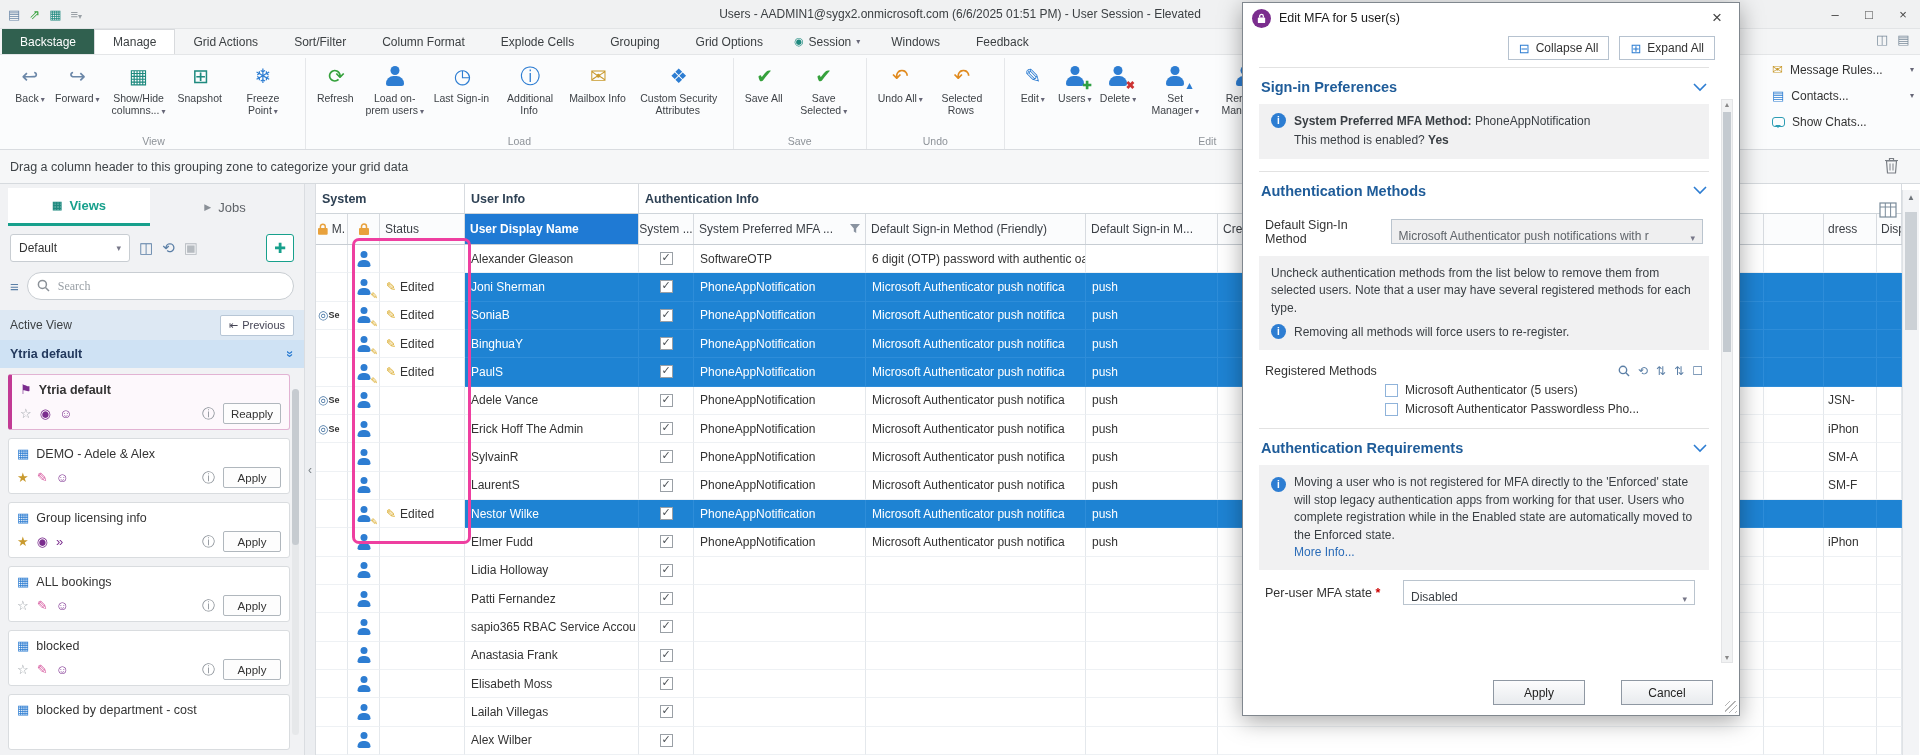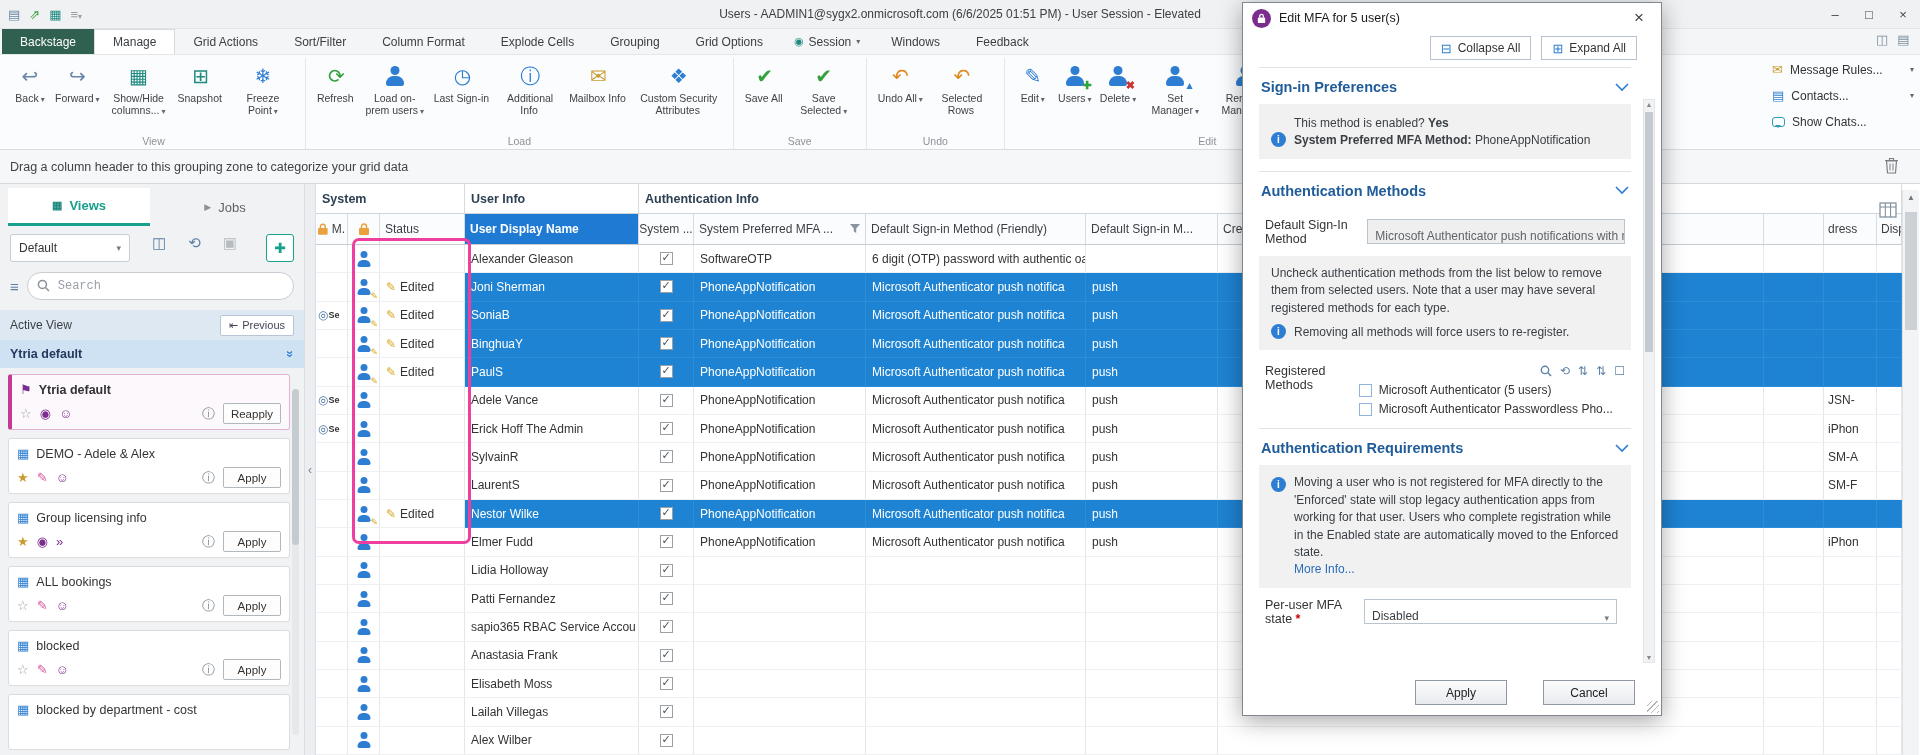--- a/index.html
+++ b/index.html
@@ -53,30 +53,30 @@
   
   .groupzone{position:absolute;left:0;top:150px;width:1920px;height:34px;background:#f6f7f8;border-bottom:1px solid #d6dade;display:flex;align-items:center;padding-left:10px;font-size:12.5px;color:#3e4347}
   .trash{position:absolute;left:1884px;top:156px;z-index:6}
   .colch{position:absolute;left:1879px;top:201px;z-index:6}
 
   
   .sidebar{position:absolute;left:0;top:184px;width:304px;height:571px;background:#f1f2f4;overflow:hidden}
   .stabs{display:flex;height:42px;align-items:stretch;padding:4px 8px 0;gap:4px}
   .stab{flex:1;display:flex;align-items:center;justify-content:center;gap:7px;font-size:13px;color:#5f6368;cursor:pointer}
   .stab.act{background:#fff;color:#17a08c;border-bottom:3px solid #17a08c;font-weight:bold}
-  .sctrl{display:flex;align-items:flex-start;gap:22px;padding:8px 10px 0}
+  .sctrl{display:flex;align-items:center;gap:9px;padding:8px 10px 0}
   .ssel{width:120px;height:28px;border:1px solid #c8cdd2;border-radius:3px;background:#fff;display:flex;align-items:center;padding:0 8px;font-size:12px;color:#333;cursor:pointer}
   .ssel .dcar{margin-left:auto}
   .sicbtn{font-size:15px;color:#5b7fa6;cursor:pointer}
   .sicbtn.dis{color:#b6bbc0}
   .splus{margin-left:auto;width:28px;height:28px;border:1.5px solid #17a08c;border-radius:3px;color:#17a08c;display:flex;align-items:center;justify-content:center;font-size:14px;background:#fff;cursor:pointer}
   .ssearchrow{display:flex;align-items:center;gap:8px;padding:10px 10px 0}
   .sfil{font-size:15px;color:#5b7fa6;cursor:pointer}
   .ssearch{position:relative;flex:1;height:28px}
-  .ssearch input{width:100%;height:28px;border:1px solid #c8cdd2;border-radius:14px;padding:0 10px 0 30px;font-size:12px;font-family:Liberation Mono, monospace;color:#333;background:#fff;outline:none}
+  .ssearch input{width:100%;height:28px;border:1px solid #c8cdd2;border-radius:14px;padding:0 10px 0 30px;font-size:12px;font-family:Liberation Serif, serif;color:#333;background:#fff;outline:none}
   .ssearch input::placeholder{color:#9aa0a6}
   .mag{position:absolute;left:10px;top:7px}
   .avrow{margin-top:10px;height:30px;background:#dde8f3;display:flex;align-items:center;padding:0 10px;font-size:12px;color:#3c4043}
   .prevbtn{margin-left:auto;height:21px;border:1px solid #b7c6d6;background:#fff;border-radius:2px;font-size:11px;color:#445;padding:0 8px;display:flex;align-items:center;gap:4px;font-family:inherit;cursor:pointer}
   .sgrp{height:28px;background:#cfe2f4;display:flex;align-items:center;padding:0 10px;font-size:12.5px;font-weight:bold;color:#23395d}
   .sgrp .gchev{margin-left:auto;cursor:pointer}
   .rot90{display:inline-block;transform:rotate(90deg)}
   .cards{padding:6px 14px 0 8px;display:flex;flex-direction:column;gap:8px}
   .card{background:#fff;border:1px solid #d9dcdf;border-radius:3px;height:56px;padding:7px 8px 5px;display:flex;flex-direction:column;justify-content:space-between;cursor:pointer}
   .card.sel{border:1px solid #e2b3d3;border-left:4px solid #c23a94;background:#fdf8fc}
@@ -137,21 +137,21 @@
 
   
   .rpanel{position:absolute;left:1772px;top:60px;width:146px;z-index:2;display:flex;flex-direction:column;gap:7px}
   .rpi{display:flex;align-items:center;gap:7px;font-size:12px;color:#333;height:19px;cursor:pointer}
   .rpic{font-size:13px}
   .rpcar{font-size:8px;color:#667;margin-left:auto;margin-right:4px}
   .bub{width:13px;height:10px;border:1.5px solid #2d9db4;border-radius:3px;position:relative;flex:0 0 13px}
   .bub::after{content:"";position:absolute;left:2px;bottom:-5px;border:3px solid transparent;border-top-color:#2d9db4}
 
   
-  .dlg{position:absolute;left:1242px;top:2px;width:420px;height:714px;background:#fff;border:1px solid #80878e;box-shadow:0 5px 22px rgba(0,0,0,.35);z-index:30}
+  .dlg{position:absolute;left:1242px;top:2px;width:498px;height:714px;background:#fff;border:1px solid #80878e;box-shadow:0 5px 22px rgba(0,0,0,.35);z-index:30}
   .dhead{height:30px;display:flex;align-items:center;padding:0 9px;gap:8px}
   .dico{width:19px;height:19px;border-radius:50%;background:#7b2d8e;display:flex;align-items:center;justify-content:center;flex:0 0 19px}
   .dtitle{font-size:12.5px;color:#1a1a1a}
   .dclose{margin-left:auto;font-size:17px;color:#444;width:26px;text-align:center;cursor:pointer}
   .dtools{display:flex;justify-content:flex-end;gap:10px;padding:3px 24px 8px}
   .dtool{display:flex;align-items:center;gap:6px;height:24px;padding:0 10px;border:1px solid #b6c2cf;background:#fff;font-size:12px;color:#333;font-family:inherit;cursor:pointer}
   .dtic{color:#2d7dd2;font-size:13px}
   .dbody{position:absolute;top:64px;left:16px;right:30px;bottom:46px;font-size:12px;color:#3a3f44;overflow:hidden}
   .dsep{border-top:1px solid #e2e2e2;margin:0 -4px}
   .dsep.big{margin-top:12px}
@@ -1184,26 +1184,26 @@
     </div>
     <div class="dbody">
       <div class="dsep"></div>
       <div class="dsech">
         <span>Sign-in Preferences</span>
         <svg width="14" height="9" viewBox="0 0 14 9">
             <path d="M1 1l6 6 6-6" fill="none" stroke="#2d7dd2" stroke-width="1.6"></path>
           </svg>
       </div>
       <div class="gpanel">
-        <div class="gline ind">
-          <span><span>This method is enabled?</span> <b>Yes</b></span>
-        </div>
         <div class="gline">
           <span class="ii"></span>
           <span><b>System Preferred MFA Method:</b> <span>PhoneAppNotification</span></span>
+        </div>
+        <div class="gline ind">
+          <span><span>This method is enabled?</span> <b>Yes</b></span>
         </div>
       </div>
       <div class="dsep big"></div>
       <div class="dsech">
         <span>Authentication Methods</span>
         <svg width="14" height="9" viewBox="0 0 14 9">
             <path d="M1 1l6 6 6-6" fill="none" stroke="#2d7dd2" stroke-width="1.6"></path>
           </svg>
       </div>
       <div class="drow">

